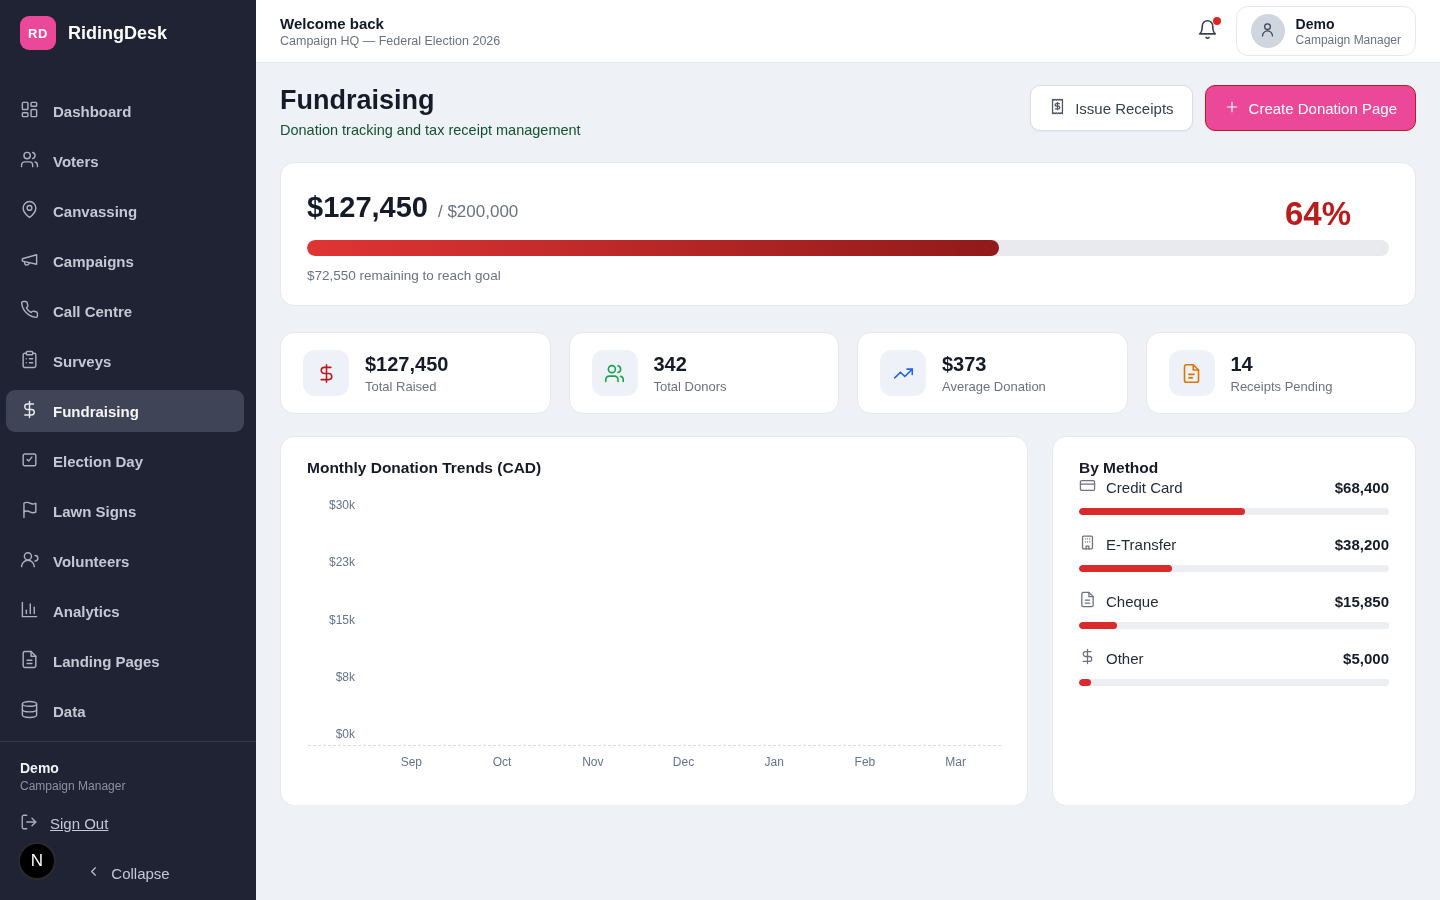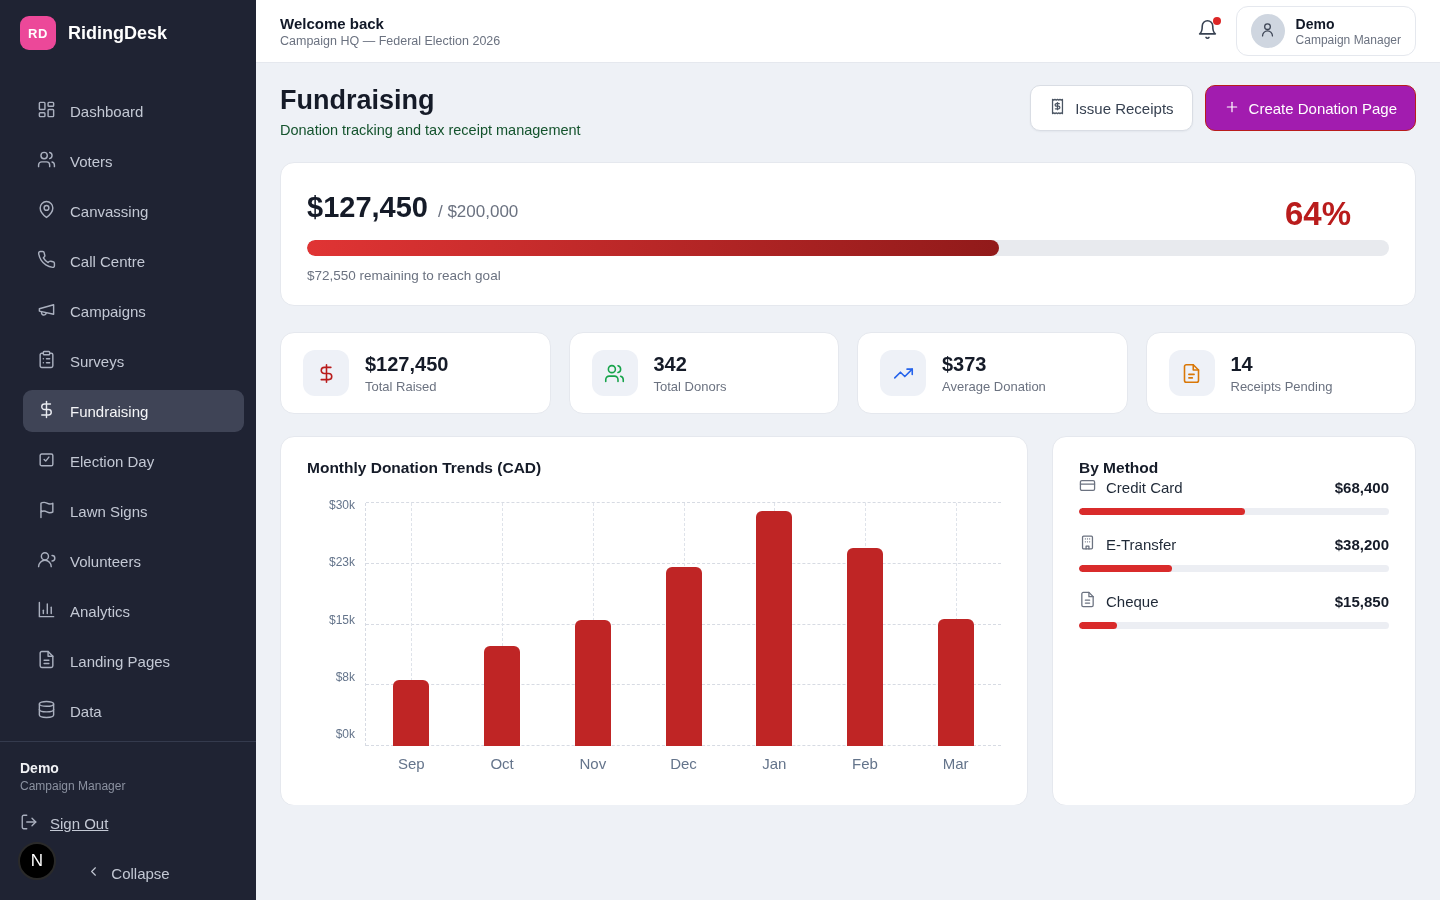--- a/index.html
+++ b/index.html
@@ -4,21 +4,21 @@
 <style>
   * { margin:0; padding:0; box-sizing:border-box; }
   html,body { width:1440px; height:900px; overflow:hidden; }
   body { font-family:"Liberation Sans","DejaVu Sans",sans-serif; background:#eef1f6; display:flex; color:#111827; }
 
   
   .sidebar { width:256px; min-width:256px; height:900px; background:#1f2333; display:flex; flex-direction:column; position:relative; }
   .brand { display:flex; align-items:center; gap:12px; padding:16px 20px 14px 20px; }
   .brand-badge { width:36px; height:34px; border-radius:9px; background:#ec4899; color:#fff; font-weight:bold; font-size:13px; display:flex; align-items:center; justify-content:center; letter-spacing:.5px; }
   .brand-name { color:#fff; font-size:18px; font-weight:bold; }
-  .nav { flex:1; padding:26px 12px 0 23px; overflow:hidden; }
+  .nav { flex:1; padding:26px 12px 0 6px; overflow:hidden;font-weight:bold; }
   .nav-item { display:flex; align-items:center; gap:14px; padding:10px 14px; margin-bottom:8px; border-radius:9px; color:#c3c8d4; font-size:15px; cursor:pointer; }
   .nav-item svg { width:19px; height:19px; stroke:#aab0bf; }
   .nav-item.active { background:#3f4456; color:#f5f6f8; }
   .nav-item.active svg { stroke:#e8eaf0; }
   .side-foot { border-top:1px solid #343a4d; padding:18px 20px 14px 20px; }
   .sf-name { color:#f1f2f5; font-size:14px; font-weight:bold; }
   .sf-role { color:#8b91a0; font-size:12px; margin-top:3px; }
   .signout { display:flex; align-items:center; gap:12px; color:#c3c8d4; font-size:15px; margin-top:20px; cursor:pointer;text-decoration:underline; }
   .signout svg { width:18px; height:18px; stroke:#aab0bf; }
   .collapse-row { display:flex; align-items:center; justify-content:center; gap:10px; color:#c3c8d4; font-size:15px; padding:16px 0 18px 0; cursor:pointer; }
@@ -41,21 +41,21 @@
   .uc-role { font-size:12px; color:#6b7280; margin-top:1px; }
 
   .content { flex:1; padding:22px 24px; overflow:hidden; }
   .page-head { display:flex; justify-content:space-between; align-items:flex-start; margin-bottom:24px; }
   .page-title { font-size:27px; font-weight:bold; color:#151b28; }
   .page-sub { font-size:14.5px; color:#14532d; margin-top:6px; }
   .actions { display:flex; gap:12px; }
   .btn { display:flex; align-items:center; gap:9px; font-size:15px; border-radius:10px; padding:12px 18px; cursor:pointer; }
   .btn-secondary { background:#fff; border:1px solid #d9dde4; color:#374151; box-shadow:0 1px 2px rgba(20,30,60,.05); }
   .btn-secondary svg { width:17px; height:17px; stroke:#4b5563; }
-  .btn-primary { background:#a21caf; border:1px solid #b91c1c; color:#fff; }
+  .btn-primary { background:#ec4899; border:1px solid #b91c1c; color:#fff; }
   .btn-primary svg { width:16px; height:16px; stroke:#fff; }
 
   .card { background:#fff; border:1px solid #e5e8ee; border-radius:14px; }
 
   
   .goal-card { padding:22px 26px; margin-bottom:26px; position:relative; }
   .goal-label { font-size:14px; color:#6b7280; }
   .goal-amount-row { display:flex; align-items:baseline; gap:10px; margin-top:6px; }
   .goal-amount { font-size:29px; font-weight:bold; color:#151b28; }
   .goal-target { font-size:17px; color:#6b7280; }
@@ -69,31 +69,31 @@
   .stat-card { display:flex; align-items:center; gap:16px; padding:17px 22px; }
   .stat-chip { width:46px; height:46px; border-radius:12px; background:#eef1f7; display:flex; align-items:center; justify-content:center; }
   .stat-chip svg { width:21px; height:21px; }
   .stat-value { font-size:20px; font-weight:bold; color:#151b28; }
   .stat-label { font-size:13px; color:#6b7280; margin-top:3px; }
 
   
   .charts-row { display:grid; grid-template-columns:1fr 364px; gap:24px; margin-bottom:26px; }
   .chart-card { padding:22px 26px; height:370px; }
   .panel-title { font-size:15.5px; font-weight:bold; color:#151b28; }
-  .chart-wrap { display:flex; margin-top:26px; }
+  .chart-wrap { display:flex; margin-top:26px;flex-direction:column; }
   .y-axis { width:58px; display:flex; flex-direction:column; justify-content:space-between; height:243px; padding-right:10px; }
   .y-axis div { font-size:12px; color:#64748b; text-align:right; transform:translateY(-5px); }
   .plot { flex:1; position:relative; height:243px; border-left:1px dashed #d7dbe3; }
   .gridline { position:absolute; left:0; right:0; border-top:1px dashed #d7dbe3; }
   .vline { position:absolute; top:0; bottom:0; border-left:1px dashed #dfe3ea; }
   .bar-slots { position:absolute; inset:0; display:flex; }
   .bar-slot { flex:1; display:flex; align-items:flex-end; justify-content:center; }
   .bar { width:36px; background:#bf2525; border-radius:6px 6px 0 0; }
   .x-labels { display:flex; margin-left:58px; border-left:1px solid transparent; margin-top:9px; }
-  .x-labels div { flex:1; text-align:center; font-size:15px; color:#64748b; }
+  .x-labels div { flex:1; text-align:center; font-size:12px; color:#64748b; }
 
   
   .method-card { padding:22px 26px; height:370px; }
   .method-list { }
   .method-row { margin-bottom:19px; }
   .method-top { display:flex; align-items:center; gap:10px; }
   .method-top svg { width:17px; height:17px; stroke:#6b7280; }
   .method-name { font-size:15px; color:#1f2937; flex:1; }
   .method-amt { font-size:15px; font-weight:bold; color:#151b28; }
   .method-track { height:7px; border-radius:4px; background:#eceef3; margin-top:10px; overflow:hidden; }
@@ -133,30 +133,30 @@
       </div>
       <div class="nav-item">
         <span><svg viewBox="0 0 24 24" fill="none" stroke="currentColor" stroke-width="1.8" stroke-linecap="round" stroke-linejoin="round" style="width:19px;height:19px">
             <path d="M20 10c0 6-8 12-8 12s-8-6-8-12a8 8 0 0 1 16 0Z"></path>
             <circle cx="12" cy="10" r="3"></circle>
           </svg></span>
         <span>Canvassing</span>
       </div>
       <div class="nav-item">
         <span><svg viewBox="0 0 24 24" fill="none" stroke="currentColor" stroke-width="1.8" stroke-linecap="round" stroke-linejoin="round" style="width:19px;height:19px">
-            <path d="M22 16.92v3a2 2 0 0 1-2.18 2 19.79 19.79 0 0 1-8.63-3.07 19.5 19.5 0 0 1-6-6A19.79 19.79 0 0 1 2.12 4.18 2 2 0 0 1 4.11 2h3a2 2 0 0 1 2 1.72c.13.96.36 1.9.7 2.81a2 2 0 0 1-.45 2.11L8.09 9.91a16 16 0 0 0 6 6l1.27-1.27a2 2 0 0 1 2.11-.45c.91.34 1.85.57 2.81.7A2 2 0 0 1 22 16.92z"></path>
-          </svg></span>
-        <span>Call Centre</span>
-      </div>
-      <div class="nav-item">
-        <span><svg viewBox="0 0 24 24" fill="none" stroke="currentColor" stroke-width="1.8" stroke-linecap="round" stroke-linejoin="round" style="width:19px;height:19px">
             <path d="m3 11 18-5v12L3 14v-3z"></path>
             <path d="M11.6 16.8a3 3 0 1 1-5.8-1.6"></path>
           </svg></span>
         <span>Campaigns</span>
+      </div>
+      <div class="nav-item">
+        <span><svg viewBox="0 0 24 24" fill="none" stroke="currentColor" stroke-width="1.8" stroke-linecap="round" stroke-linejoin="round" style="width:19px;height:19px">
+            <path d="M22 16.92v3a2 2 0 0 1-2.18 2 19.79 19.79 0 0 1-8.63-3.07 19.5 19.5 0 0 1-6-6A19.79 19.79 0 0 1 2.12 4.18 2 2 0 0 1 4.11 2h3a2 2 0 0 1 2 1.72c.13.96.36 1.9.7 2.81a2 2 0 0 1-.45 2.11L8.09 9.91a16 16 0 0 0 6 6l1.27-1.27a2 2 0 0 1 2.11-.45c.91.34 1.85.57 2.81.7A2 2 0 0 1 22 16.92z"></path>
+          </svg></span>
+        <span>Call Centre</span>
       </div>
       <div class="nav-item">
         <span><svg viewBox="0 0 24 24" fill="none" stroke="currentColor" stroke-width="1.8" stroke-linecap="round" stroke-linejoin="round" style="width:19px;height:19px">
             <rect x="8" y="2" width="8" height="4" rx="1"></rect>
             <path d="M16 4h2a2 2 0 0 1 2 2v14a2 2 0 0 1-2 2H6a2 2 0 0 1-2-2V6a2 2 0 0 1 2-2h2"></path>
             <path d="M12 11h4"></path>
             <path d="M12 16h4"></path>
             <path d="M8 11h.01"></path>
             <path d="M8 16h.01"></path>
           </svg></span>
@@ -464,20 +464,33 @@
                     <path d="M9 13h6"></path>
                     <path d="M9 17h6"></path>
                   </svg></span>
                 <span class="method-name">Cheque</span>
                 <span class="method-amt">$15,850</span>
               </div>
               <div class="method-track">
                 <div class="method-fill" style="width:12.4%"></div>
               </div>
             </div>
+            <div class="method-row">
+              <div class="method-top">
+                <span><svg viewBox="0 0 24 24" fill="none" stroke="#6b7280" stroke-width="1.8" stroke-linecap="round" stroke-linejoin="round" style="width:17px;height:17px">
+                    <line x1="12" y1="2" x2="12" y2="22"></line>
+                    <path d="M17 5H9.5a3.5 3.5 0 0 0 0 7h5a3.5 3.5 0 0 1 0 7H6"></path>
+                  </svg></span>
+                <span class="method-name">Other</span>
+                <span class="method-amt">$5,000</span>
+              </div>
+              <div class="method-track">
+                <div class="method-fill" style="width:3.9%"></div>
+              </div>
+            </div>
           </div>
       </div>
     </div>
 
     <div class="card recent-card">
       <div class="recent-head">
         <div class="panel-title">Recent Donations</div>
         <div class="view-all">View All</div>
       </div>
     </div>

